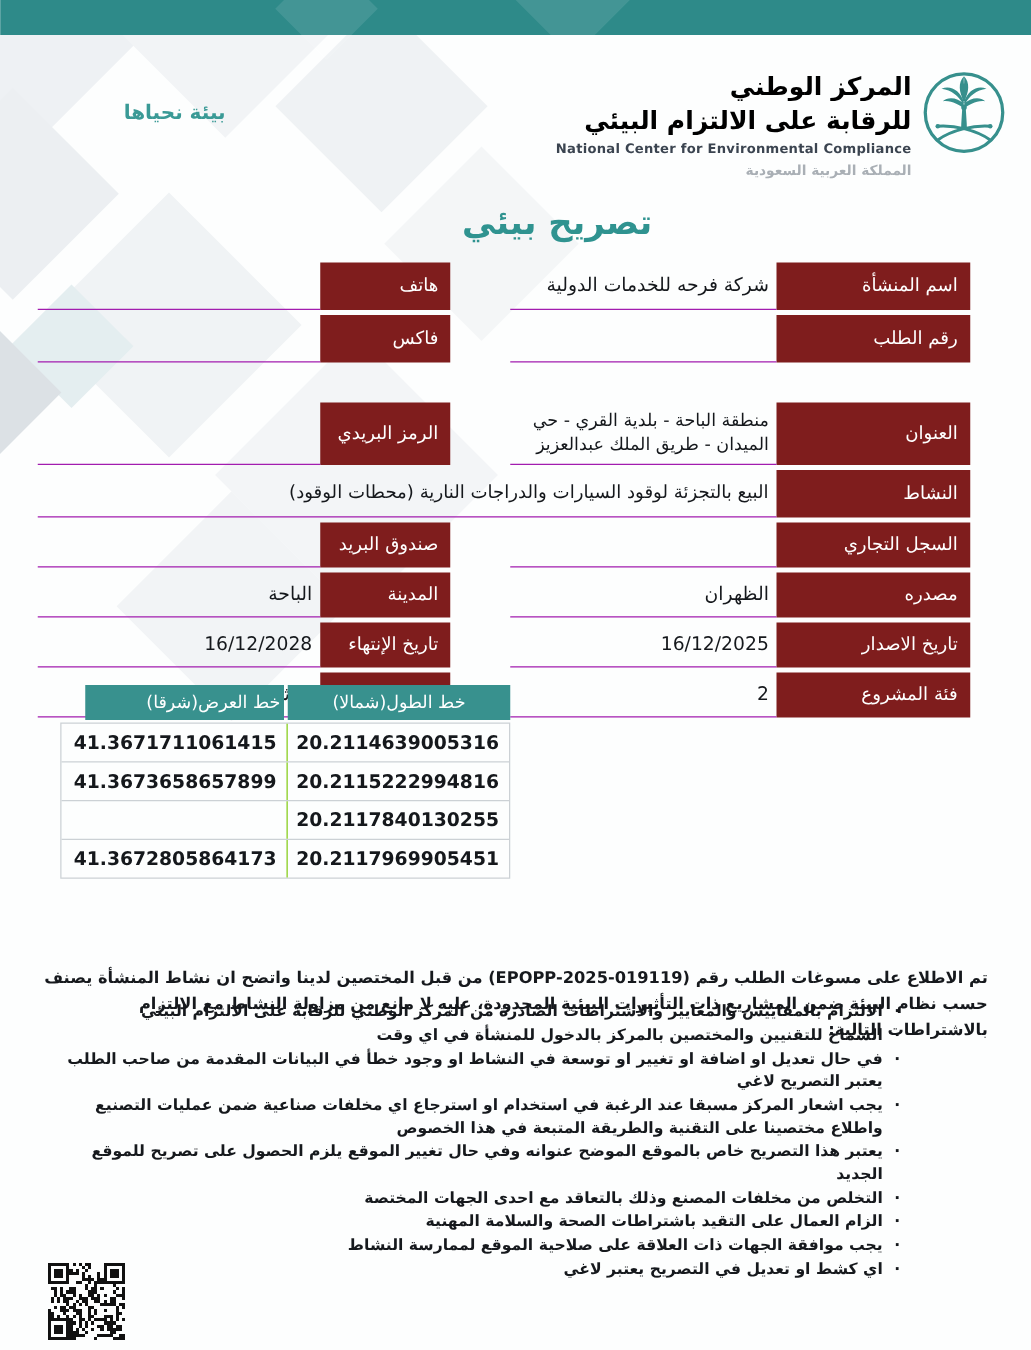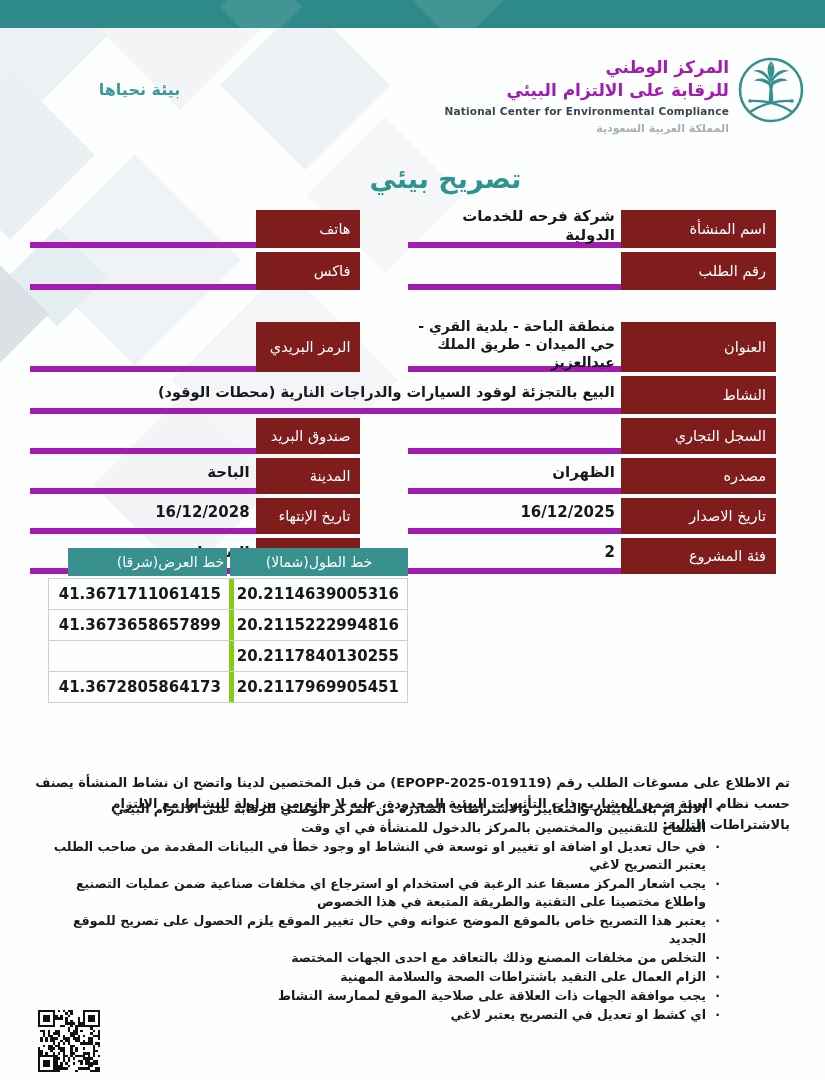--- a/index.html
+++ b/index.html
@@ -12,58 +12,58 @@
   .diamond { position:absolute; transform:rotate(45deg); z-index:0; }
   .content { position:relative; z-index:2; }
 
   .topbar { position:absolute; top:0; left:0; width:825px; height:28px; background:#2e8a89; z-index:1; }
   .topbar-glint { position:absolute; background:rgba(255,255,255,0.10); transform:rotate(45deg); z-index:2; }
 
   .tagline { position:absolute; top:80px; left:92px; width:95px; text-align:center;
     color:#3a9a96; font-size:16px; font-weight:bold; z-index:2; }
 
   .org-block { position:absolute; top:56px; right:96px; text-align:right; z-index:2; }
-  .org-ar { color:#a21caf; font-size:17px; font-weight:bold; line-height:1.35; }
+  .org-ar { color:#000000; font-size:20px; font-weight:bold; line-height:1.35; }
   .org-en { color:#3b4450; font-size:10.5px; font-weight:bold; margin-top:3px; letter-spacing:0.2px; }
   .org-country { color:#a9afb5; font-size:11px; font-weight:bold; margin-top:5px; }
   .logo { position:absolute; top:48px; right:18px; z-index:2; }
 
   .doc-title { position:absolute; top:163px; left:0; width:100%; text-align:center;
     transform:translateX(33px); color:#2f9390; font-size:27px; font-weight:bold; z-index:2; }
 
   
   .form { position:absolute; top:210px; right:49px; width:746px; z-index:2; }
   .form-row { display:flex; margin-bottom:4px; }
   .lbl { background:#7f1d1d; color:#fff; font-size:14.5px; display:flex; align-items:center;
     padding-right:10px; padding-left:4px; }
   .lbl-r { width:160px; }
   .lbl-l { width:108px; }
-  .val { border-bottom:6px solid #a21caf; display:flex; align-items:center;
-    padding:0 6px; font-size:15px; font-weight:bold; color:#15181c; line-height:1.3; }
+  .val { border-bottom:1px solid #a21caf; display:flex; align-items:center;
+    padding:0 6px; font-size:15px; font-weight:normal; color:#15181c; line-height:1.3; }
   .val-r { width:220px; }
   .val-l { width:233px; }
   .spacer { width:49px; }
   .h38 .lbl, .h38 .val { height:38px; }
   .h50 .lbl, .h50 .val { height:50px;margin-top:28px; }
   .h36 .lbl, .h36 .val { height:36px; }
   .val-span { width:610px; font-size:14.5px; }
 
   
   .coords { position:absolute; top:548px; left:48px; width:360px; z-index:2; }
   .coords-head { display:flex; gap:3px; margin-bottom:2px; }
   .coords-head .hc { background:#38918e; color:#fff; height:28px; display:flex;
     align-items:center; justify-content:center; font-size:14px; }
   .hc-lon { width:178px; }
   .hc-lat { width:159px;padding-left:46px; }
   .coords-body { border:1px solid #ccd1d5; border-top:1px solid #ccd1d5; }
   .coords-row { display:flex; border-bottom:1px solid #ccd1d5; }
   .coords-row:last-child { border-bottom:none; }
   .cc { height:30px; display:flex; align-items:center; justify-content:flex-end;
     direction:ltr; padding:0 8px; font-size:15px; font-weight:bold; color:#15181c; }
-  .cc-lon { width:178px; border-left:5px solid #84cc16; }
+  .cc-lon { width:178px; border-left:1px solid #84cc16; }
   .cc-lat { width:180px; }
 
   .statement { position:absolute; top:772px; right:35px; left:35px; text-align:right;
     font-size:13px; font-weight:bold; color:#16191d; line-height:21px; z-index:2; }
 
   .conds { position:absolute; top:800px; right:119px; left:35px; text-align:right; z-index:2; }
   .cond { position:relative; font-size:12.5px; font-weight:bold; color:#16191d;
     line-height:18px; margin-bottom:1px; }
   .cond::before { content:"·"; position:absolute; right:-14px; top:0; font-weight:bold; }
 

